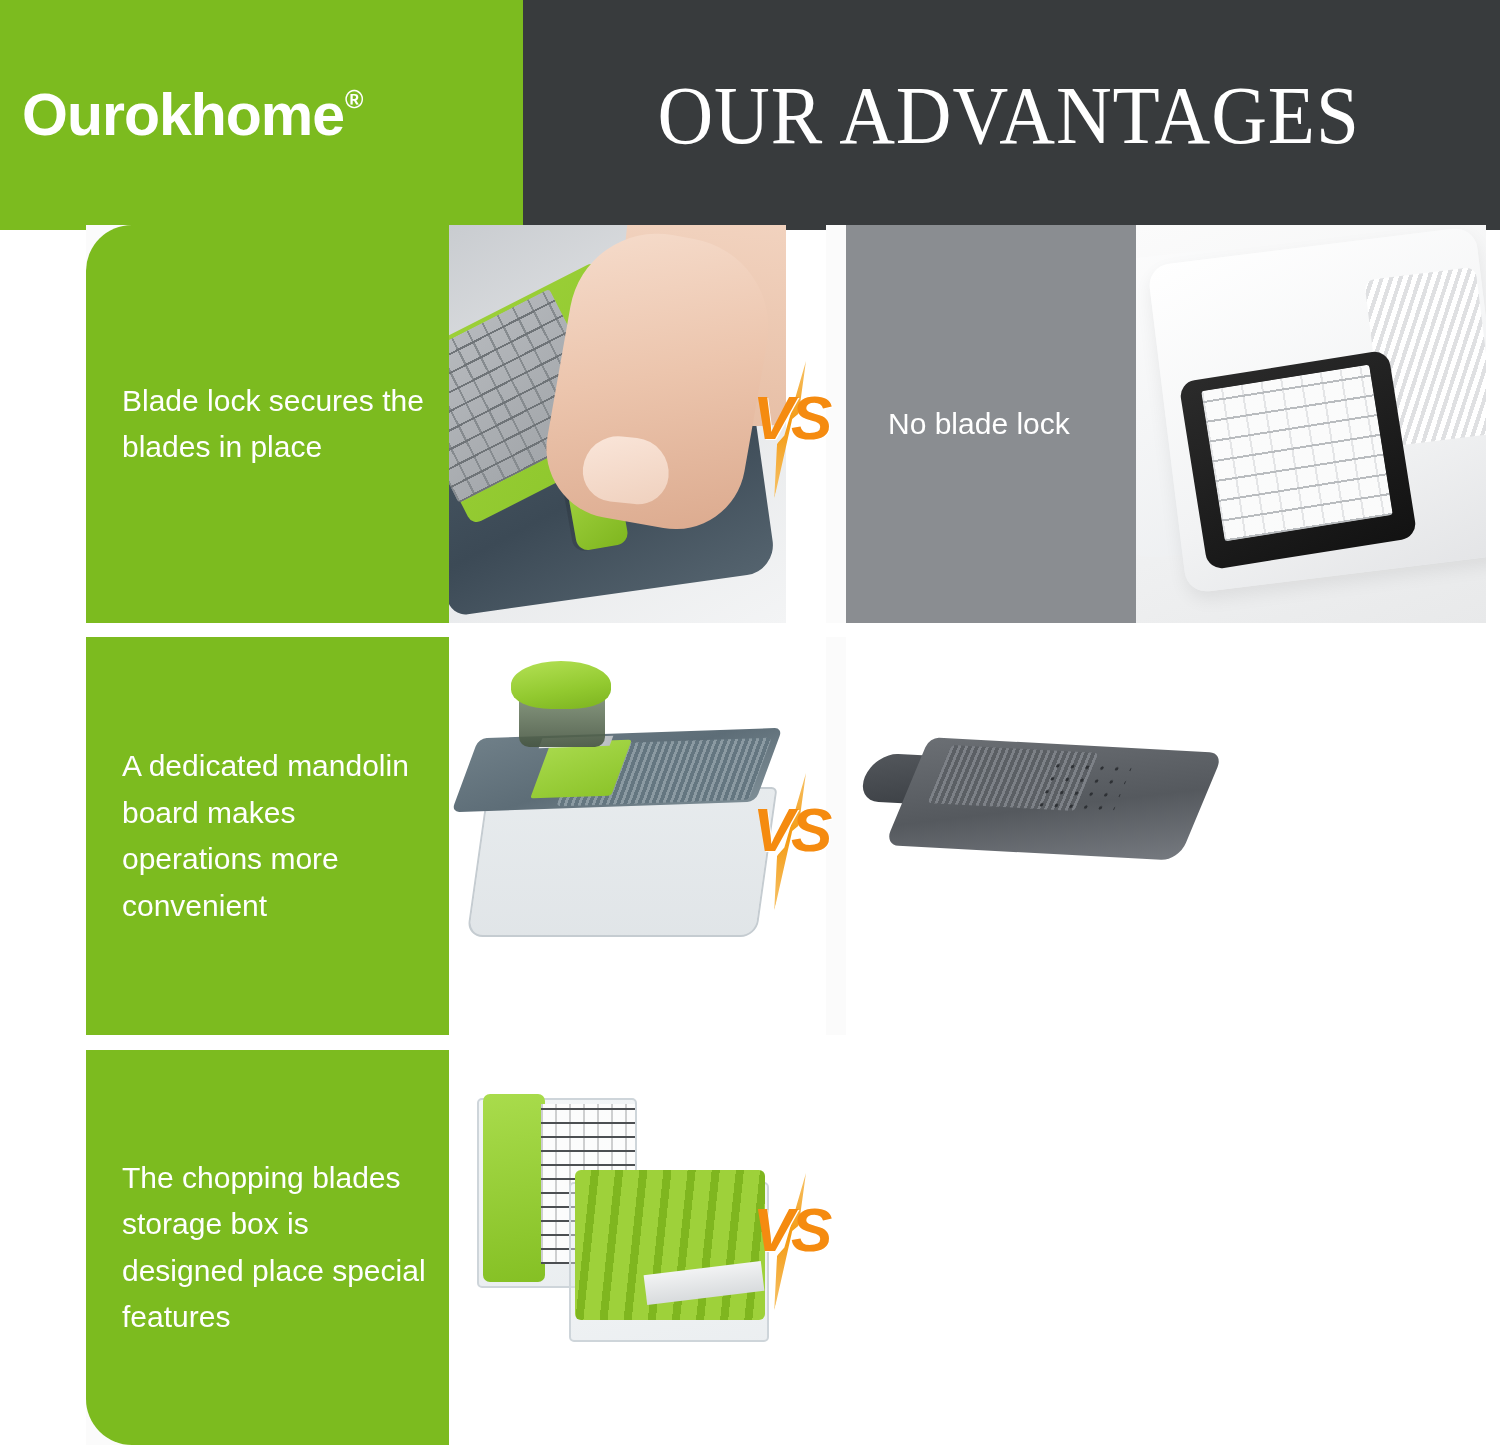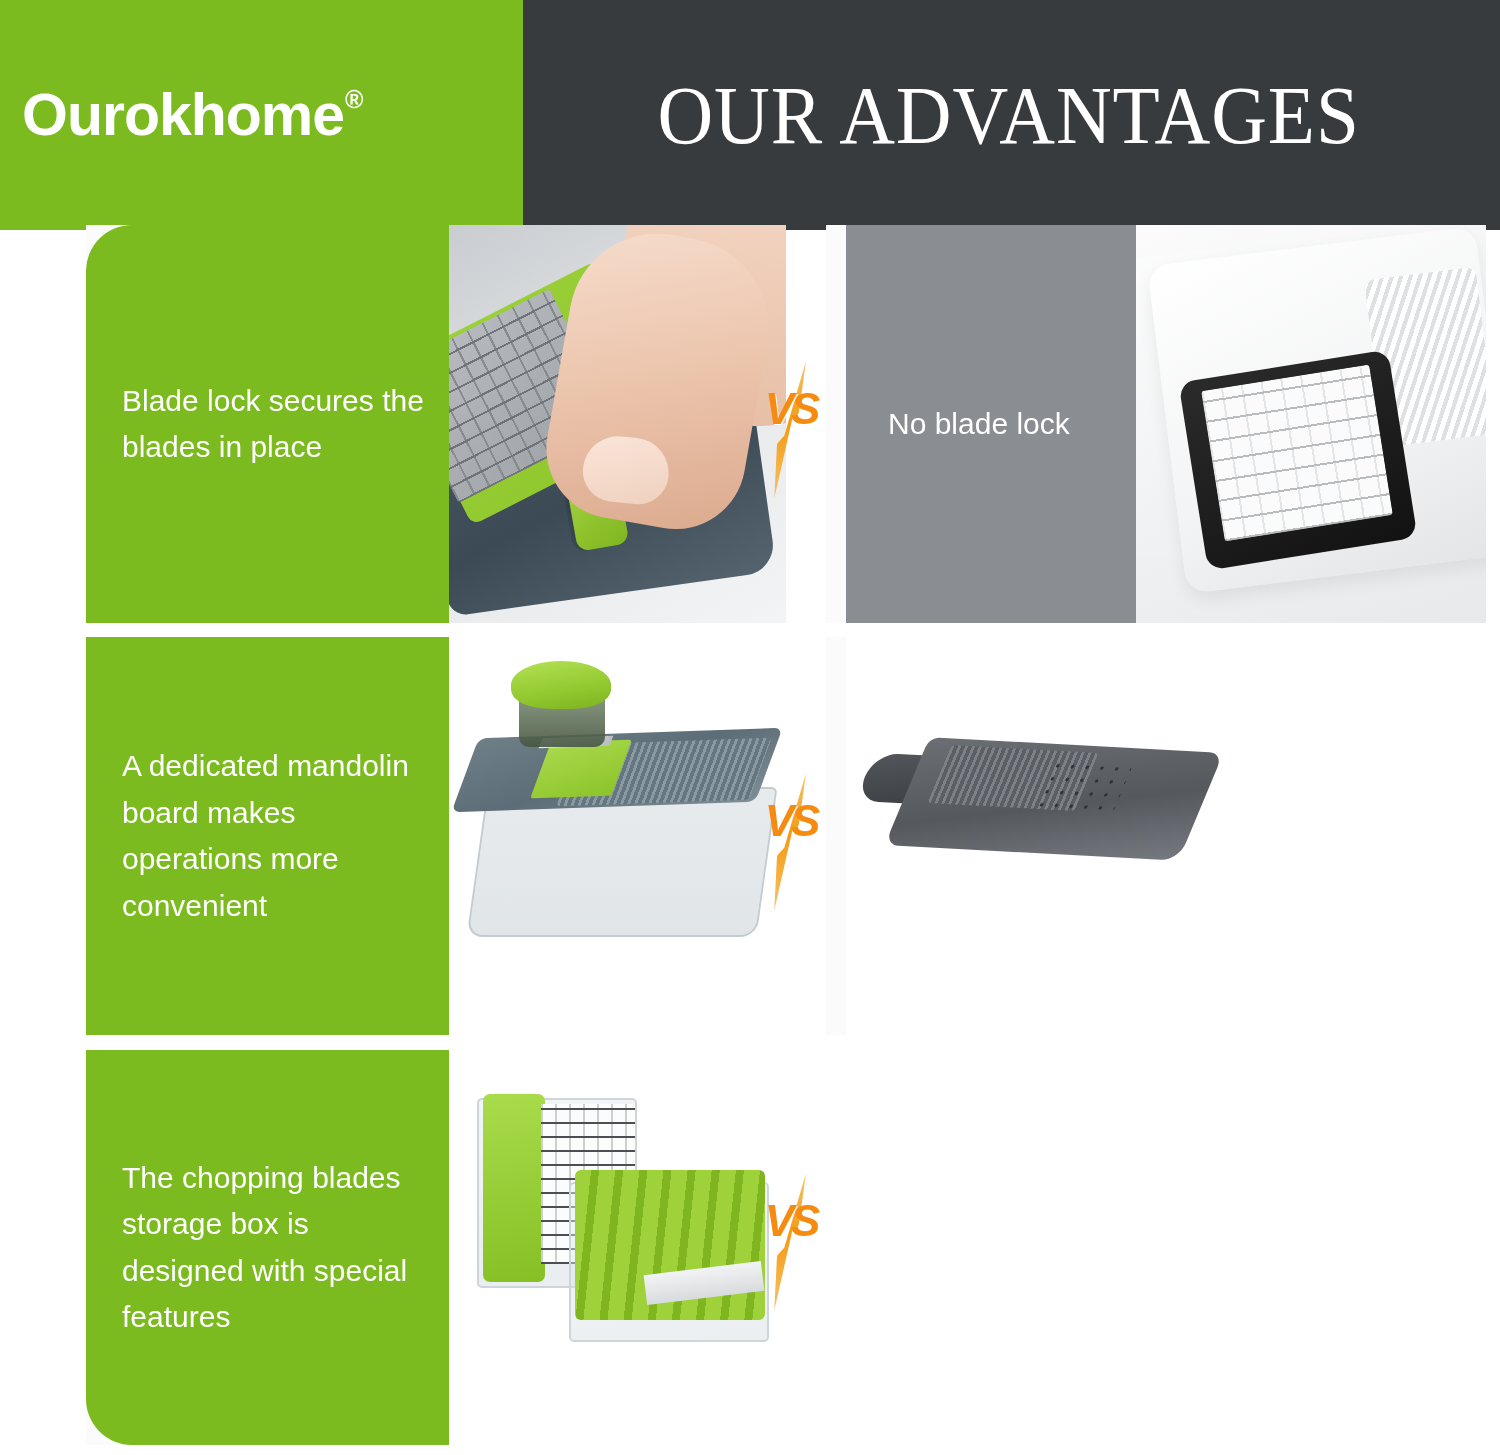--- a/index.html
+++ b/index.html
@@ -145,21 +145,21 @@
     background: linear-gradient(180deg,#f6c36a 0%,#f49a12 45%,#f6c36a 100%);
     transform: skewX(-16deg);
     clip-path: polygon(40% 0, 100% 38%, 62% 42%, 100% 100%, 0 60%, 38% 54%);
   }
   .vs-label {
     position: absolute;
     left: 0; top: 22px;
     width: 120px;
     text-align: center;
     color: #f58b10;
-    font-size: 44px;
+    font-size: 62px;
     font-weight: bold;
     font-style: italic;
     letter-spacing: -3px;
     line-height: 1;
     text-shadow: 1px 1px 0 #ffffff;
   }
 
   
   .ph { position: absolute; }
 
@@ -474,21 +474,21 @@
         <div class="ph r2r-dots"></div>
       </div>
     </div>
 
   </div>
 
   <div class="row row-3">
 
     <div class="side side-left">
       <div class="panel panel-green rc-bl">
-        <div class="panel-text">The chopping blades storage box is designed with special features</div>
+        <div class="panel-text">The chopping blades storage box is designed place special features</div>
       </div>
       <div class="photo">
         <div class="ph r3l-bg"></div>
         <div class="ph r3l-boxA"></div>
         <div class="ph r3l-bladeA"></div>
         <div class="ph r3l-meshA"></div>
         <div class="ph r3l-boxB"></div>
         <div class="ph r3l-fins"></div>
         <div class="ph r3l-label"></div>
       </div>

